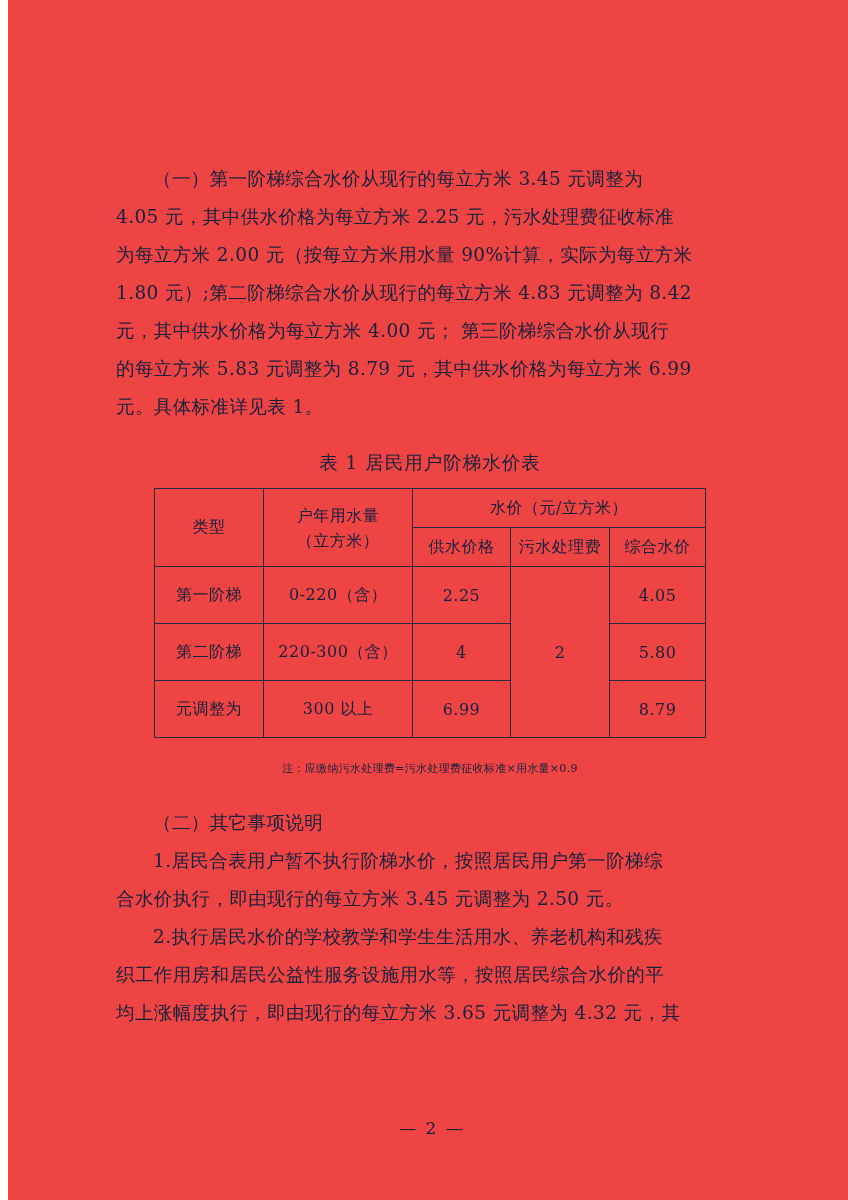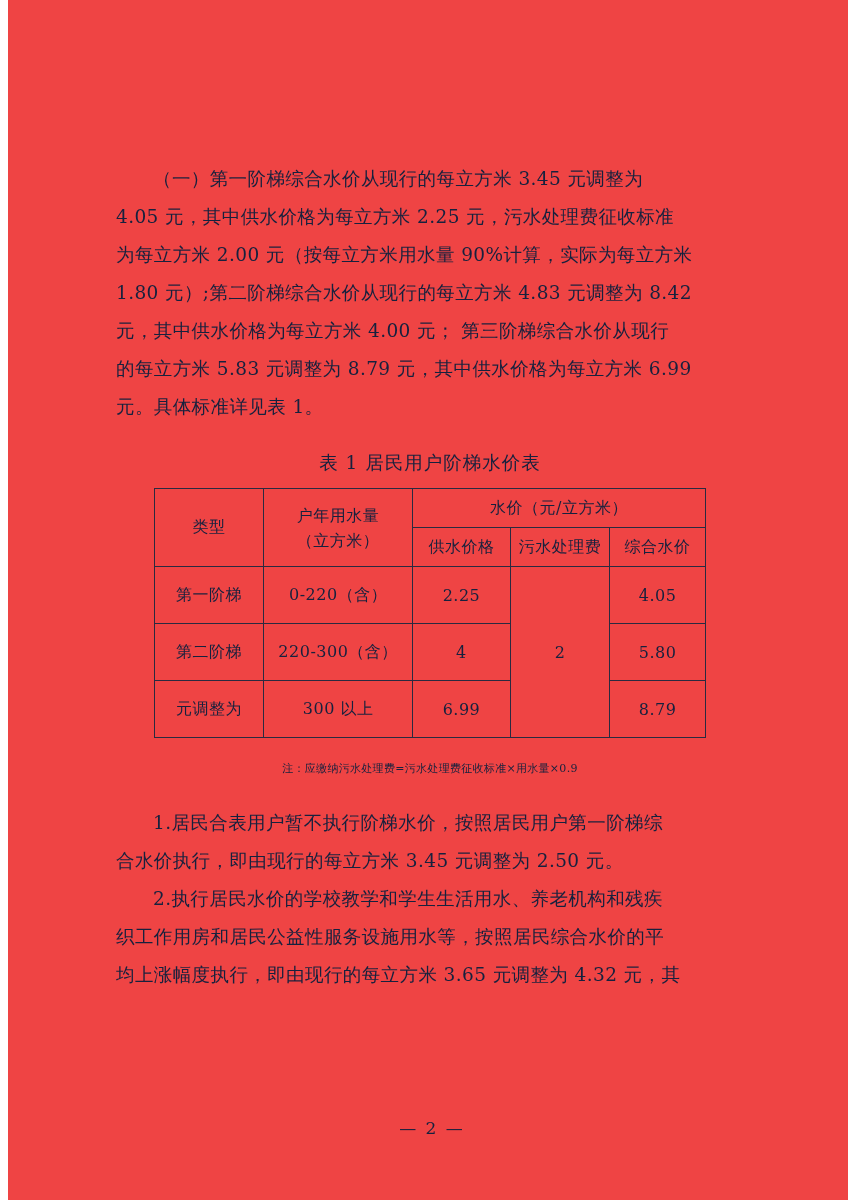--- a/index.html
+++ b/index.html
@@ -146,20 +146,21 @@
           <td class="tall">300 以上</td>
           <td class="tall">6.99</td>
           <td class="tall">8.79</td>
         </tr>
       </tbody>
     </table>
 
     <p class="note">注：应缴纳污水处理费=污水处理费征收标准×用水量×0.9</p>
 
     <div class="section2">
+      <p class="body-line indent">（二）其它事项说明</p>
       <p class="body-line indent">1.居民合表用户暂不执行阶梯水价，按照居民用户第一阶梯综</p>
       <p class="body-line">合水价执行，即由现行的每立方米 3.45 元调整为 2.50 元。</p>
       <p class="body-line indent">2.执行居民水价的学校教学和学生生活用水、养老机构和残疾</p>
       <p class="body-line">织工作用房和居民公益性服务设施用水等，按照居民综合水价的平</p>
       <p class="body-line">均上涨幅度执行，即由现行的每立方米 3.65 元调整为 4.32 元，其</p>
     </div>
 
   </div>
 
   <div class="footer">— 2 —</div>

